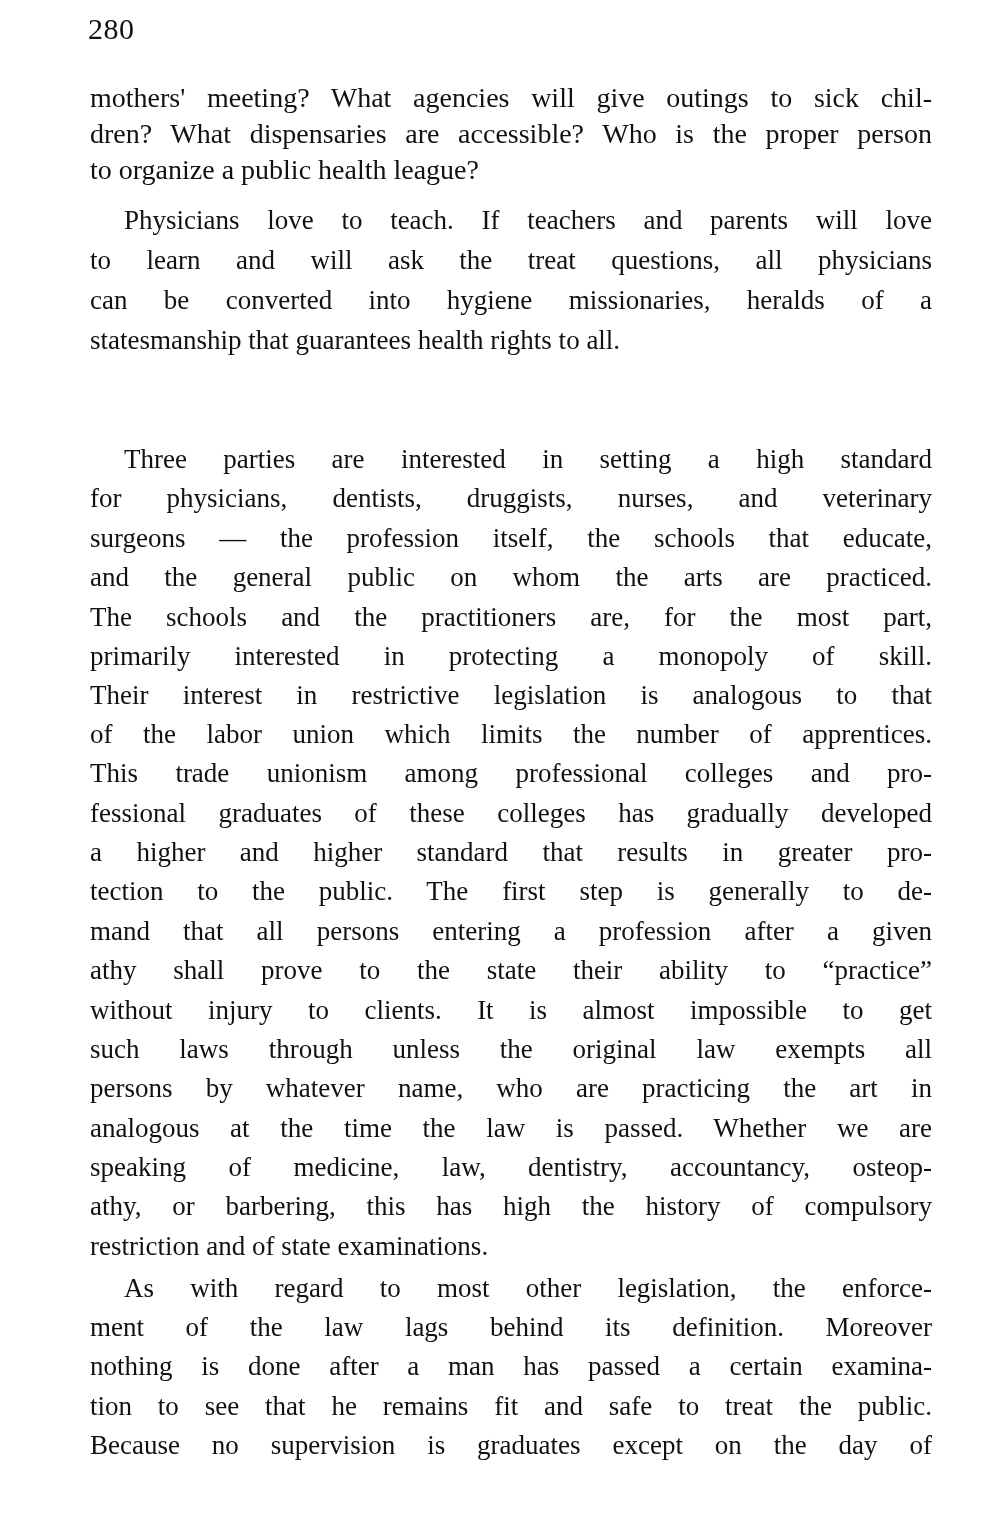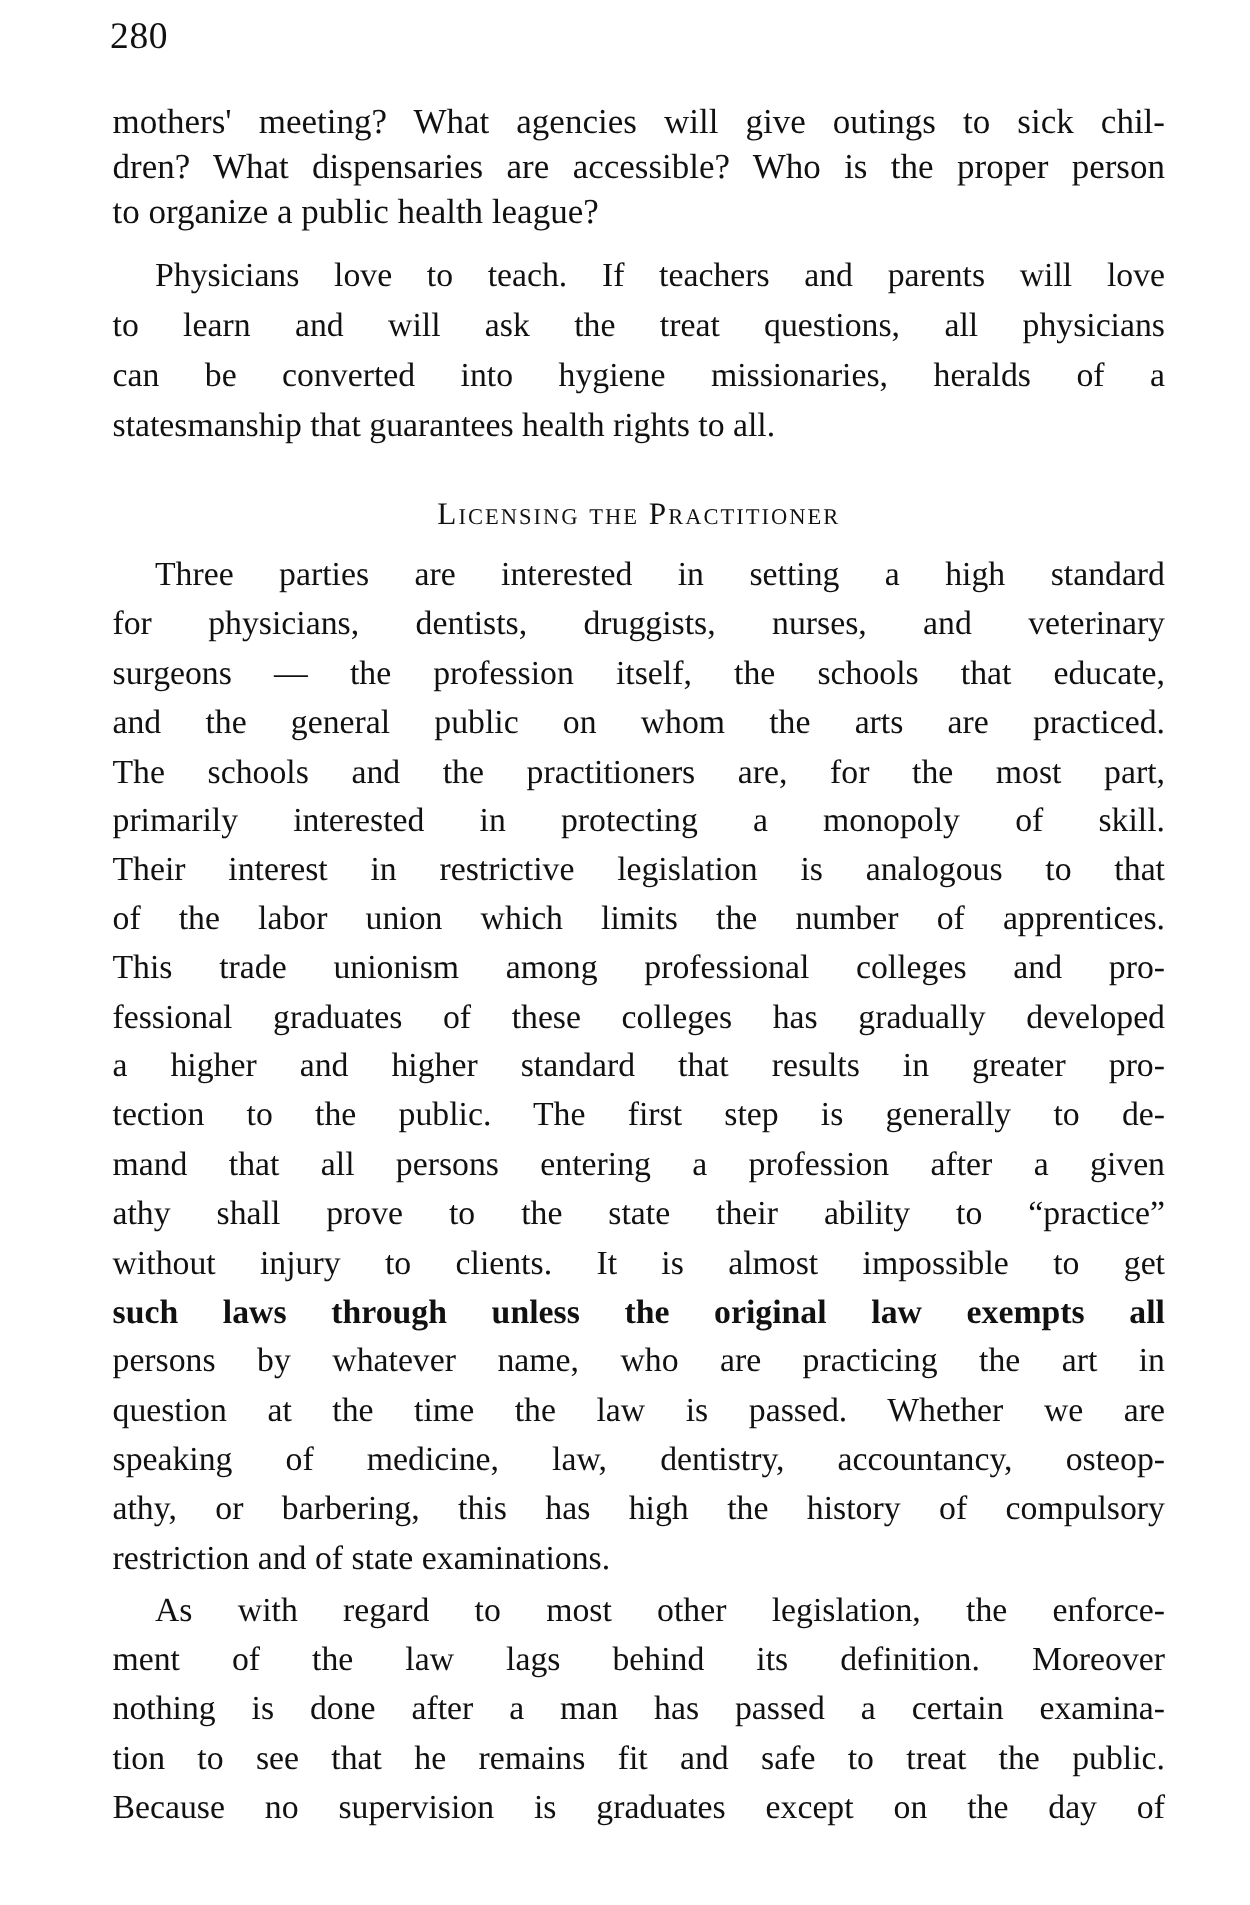--- a/index.html
+++ b/index.html
@@ -90,41 +90,40 @@
     <div class="line small last" style="top:152px;">to organize a public health league?</div>
   </div>
 
   <div>
     <div class="line indent" style="top:202px;">Physicians love to teach. If teachers and parents will love</div>
     <div class="line" style="top:242px;">to learn and will ask the treat questions, all physicians</div>
     <div class="line" style="top:282px;">can be converted into hygiene missionaries, heralds of a</div>
     <div class="line last" style="top:322px;">statesmanship that guarantees health rights to all.</div>
   </div>
 
-  <div class="heading">Licensing the Practitioner</div>
 
   <div>
     <div class="line indent" style="top:441px;">Three parties are interested in setting a high standard</div>
     <div class="line" style="top:480px;">for physicians, dentists, druggists, nurses, and veterinary</div>
     <div class="line" style="top:520px;">surgeons — the profession itself, the schools that educate,</div>
     <div class="line" style="top:559px;">and the general public on whom the arts are practiced.</div>
     <div class="line" style="top:599px;">The schools and the practitioners are, for the most part,</div>
     <div class="line" style="top:638px;">primarily interested in protecting a monopoly of skill.</div>
     <div class="line" style="top:677px;">Their interest in restrictive legislation is analogous to that</div>
     <div class="line" style="top:716px;">of the labor union which limits the number of apprentices.</div>
     <div class="line" style="top:755px;">This trade unionism among professional colleges and pro-</div>
     <div class="line" style="top:795px;">fessional graduates of these colleges has gradually developed</div>
     <div class="line" style="top:834px;">a higher and higher standard that results in greater pro-</div>
     <div class="line" style="top:873px;">tection to the public. The first step is generally to de-</div>
     <div class="line" style="top:913px;">mand that all persons entering a profession after a given</div>
     <div class="line" style="top:952px;">athy shall prove to the state their ability to “practice”</div>
     <div class="line" style="top:992px;">without injury to clients. It is almost impossible to get</div>
-    <div class="line" style="top:1031px;font-weight:bold;">such laws through unless the original law exempts all</div>
+    <div class="line" style="top:1031px;">such laws through unless the original law exempts all</div>
     <div class="line" style="top:1070px;">persons by whatever name, who are practicing the art in</div>
-    <div class="line" style="top:1110px;">question at the time the law is passed. Whether we are</div>
+    <div class="line" style="top:1110px;">analogous at the time the law is passed. Whether we are</div>
     <div class="line" style="top:1149px;">speaking of medicine, law, dentistry, accountancy, osteop-</div>
     <div class="line" style="top:1188px;">athy, or barbering, this has high the history of compulsory</div>
     <div class="line last" style="top:1228px;">restriction and of state examinations.</div>
   </div>
 
   <div>
     <div class="line indent" style="top:1270px;">As with regard to most other legislation, the enforce-</div>
     <div class="line" style="top:1309px;">ment of the law lags behind its definition. Moreover</div>
     <div class="line" style="top:1348px;">nothing is done after a man has passed a certain examina-</div>
     <div class="line" style="top:1388px;">tion to see that he remains fit and safe to treat the public.</div>

